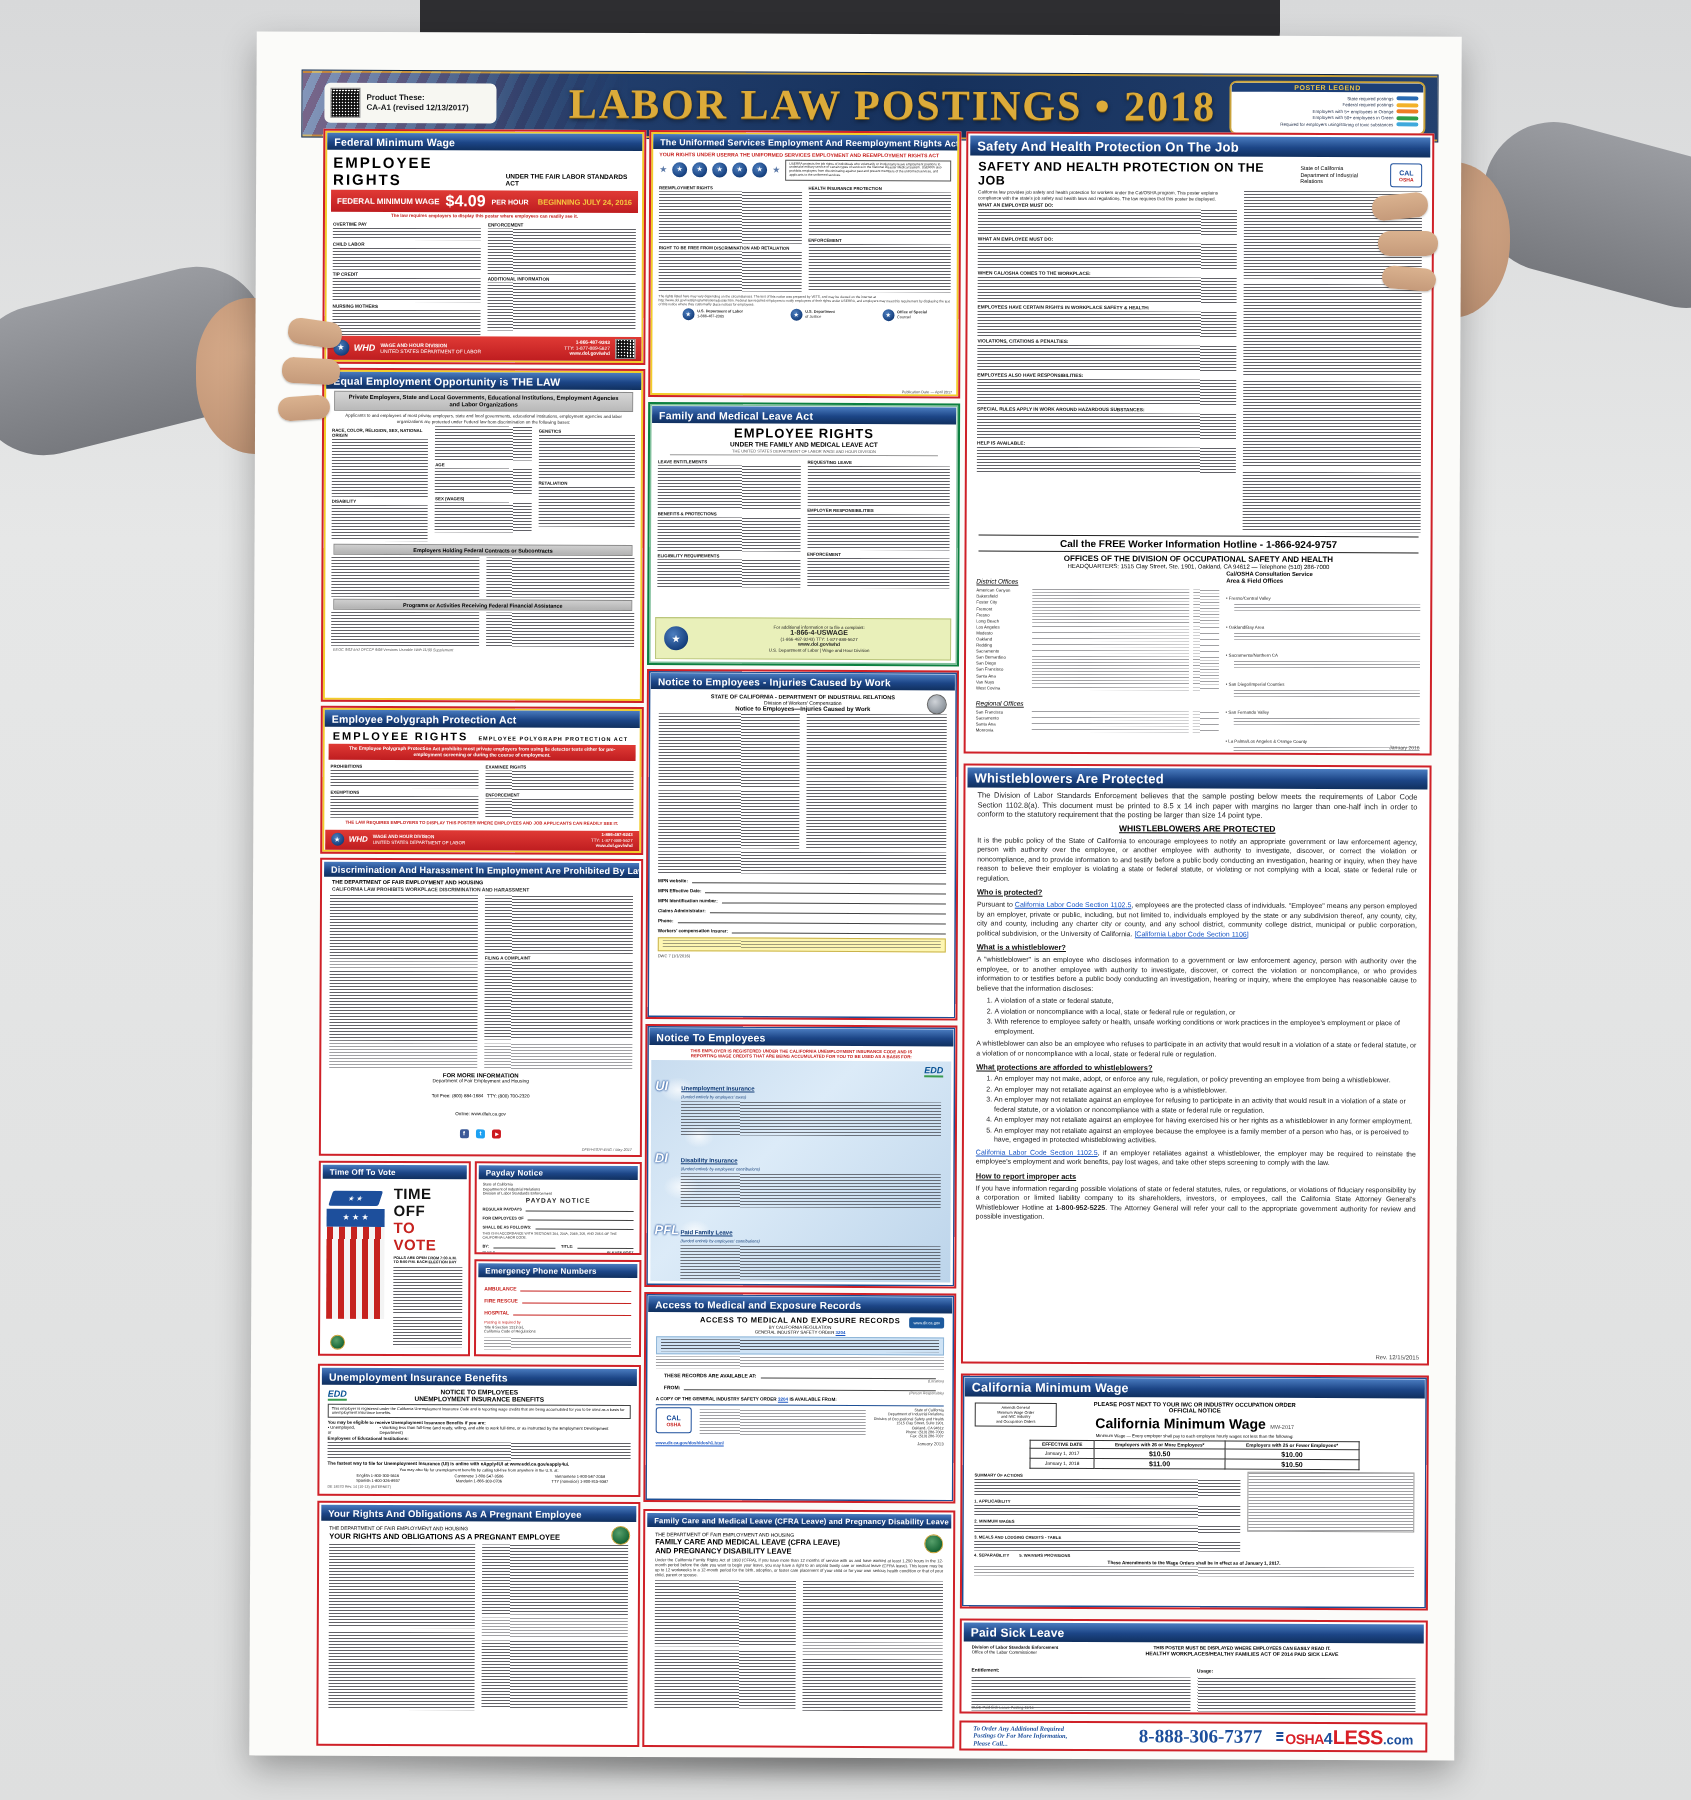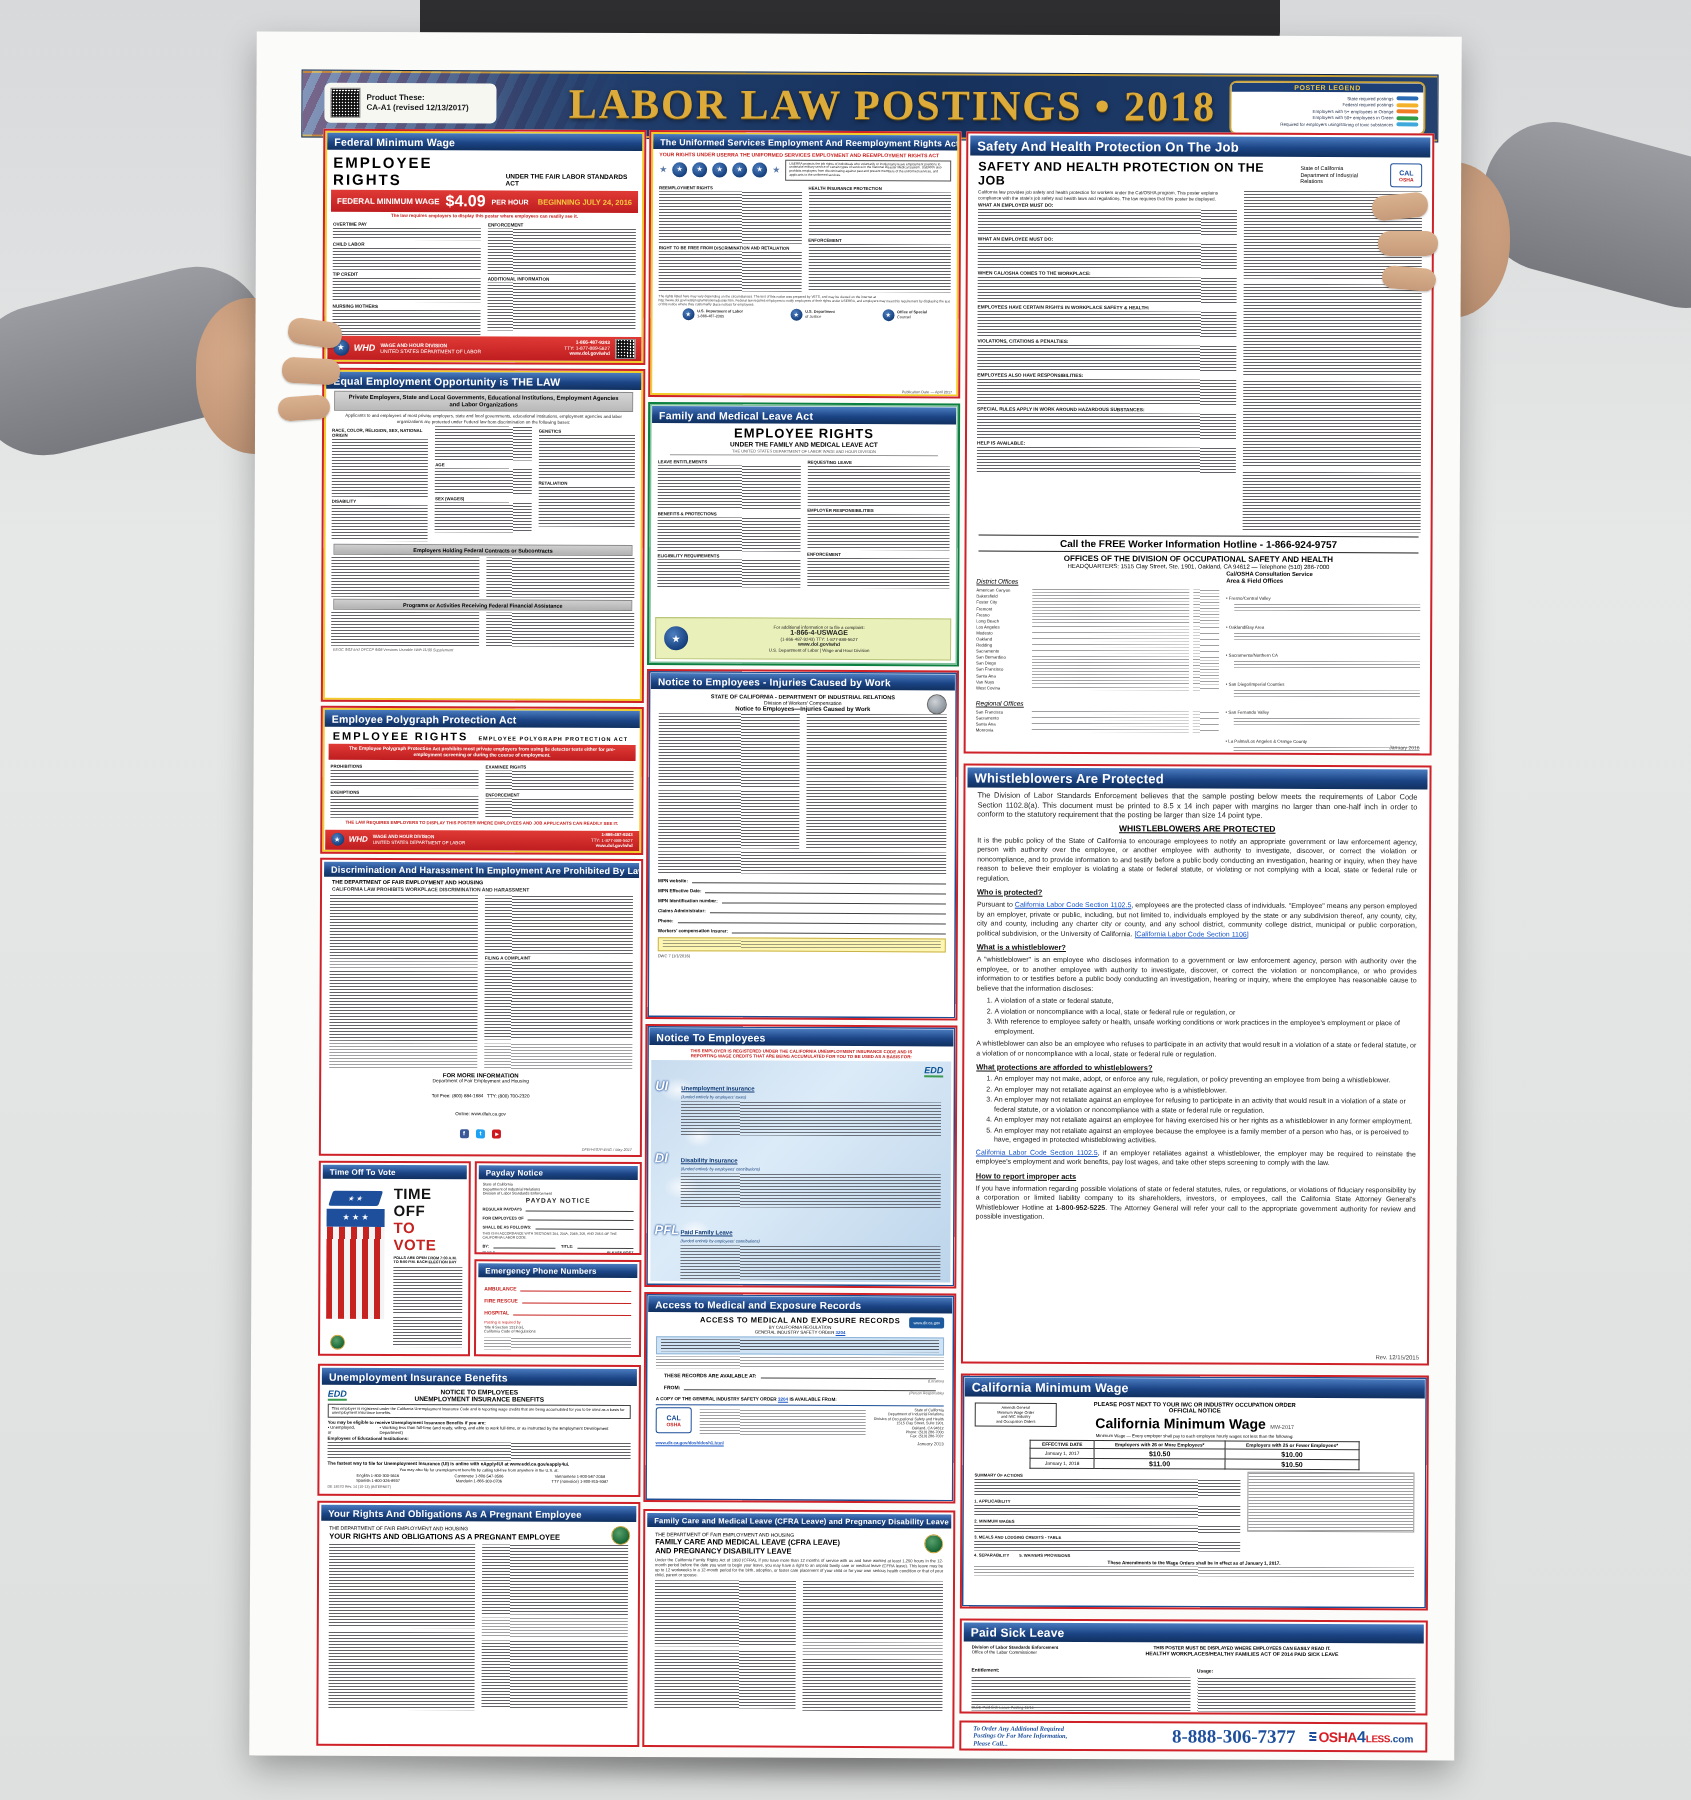--- a/index.html
+++ b/index.html
@@ -1061,20 +1061,20 @@
         <span style="font-family:'Liberation Serif',serif;font-style:italic;font-weight:700;color:#1d4f9c;font-size:6.4px;line-height:7.4px;">
           <span style="display:block;">To Order Any Additional Required</span>
           <span style="display:block;">Postings Or For More Information,</span>
           <span style="display:block;">Please Call...</span>
         </span>
         <b style="font-family:'Liberation Serif',serif;font-size:19px;color:#1d4f9c;margin-left:auto;">8-888-306-7377</b>
         <span style="display:flex;align-items:baseline;">
           <span style="width:7px;height:10px;background:repeating-linear-gradient(180deg,#1d4f9c 0 2px,#fff 2px 3.5px);margin-right:2px;align-self:center;"></span>
           <b style="color:#d81f26;font-size:14px;letter-spacing:-.5px;">OSHA</b>
           <b style="color:#1d4f9c;font-size:16px;">4</b>
-          <b style="color:#d81f26;font-size:10px;letter-spacing:-.5px;">LESS</b>
-          <b style="color:#1d4f9c;font-size:10px;">.com</b>
+          <b style="color:#d81f26;font-size:20px;letter-spacing:-.5px;">LESS</b>
+          <b style="color:#1d4f9c;font-size:13px;">.com</b>
         </span>
       </div>
     </div>
 
   </div>
 </div>
 
 </body></html>

